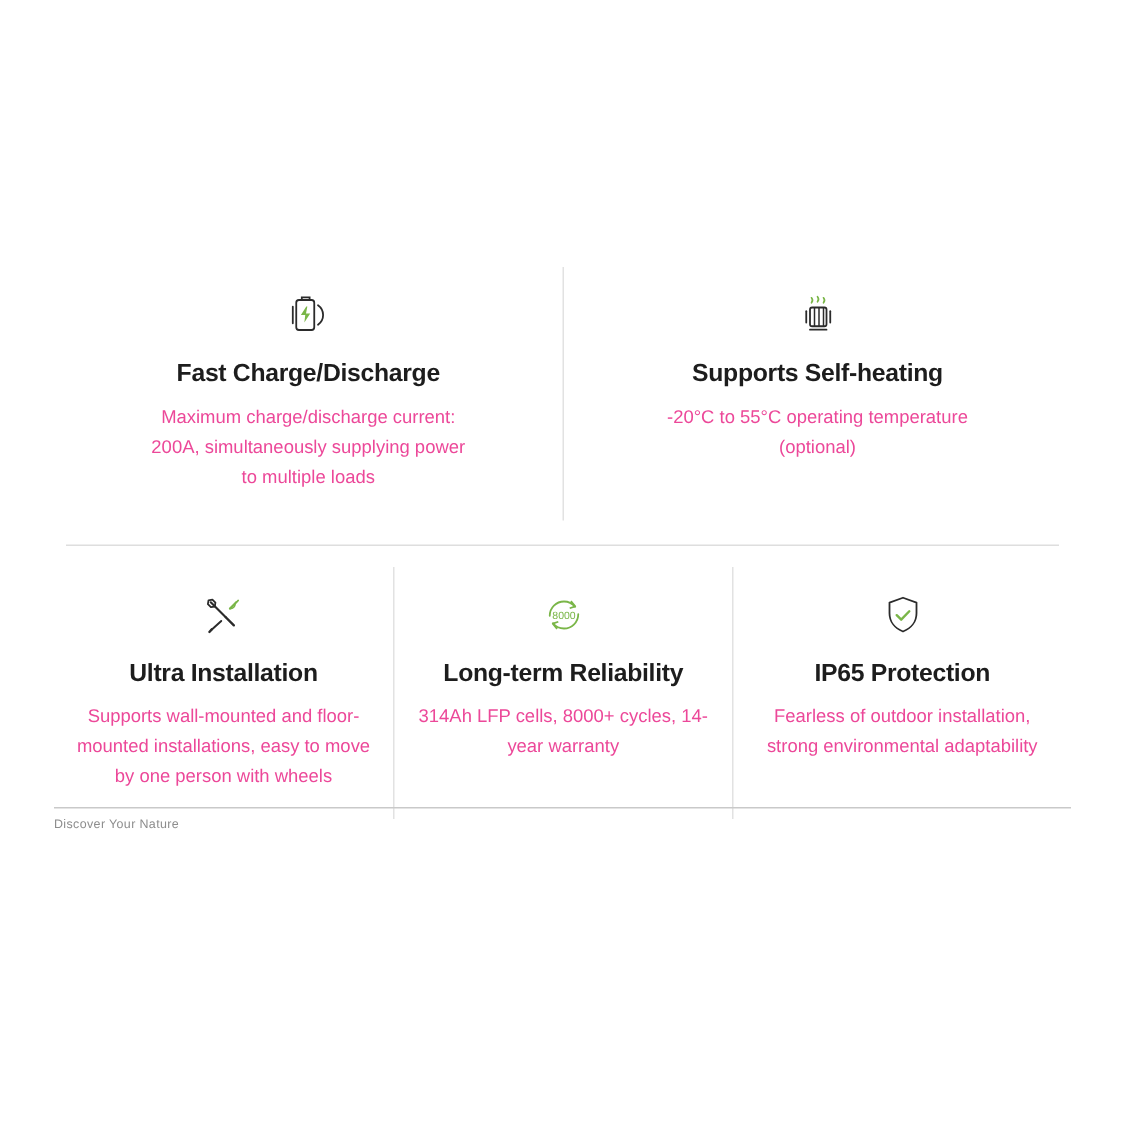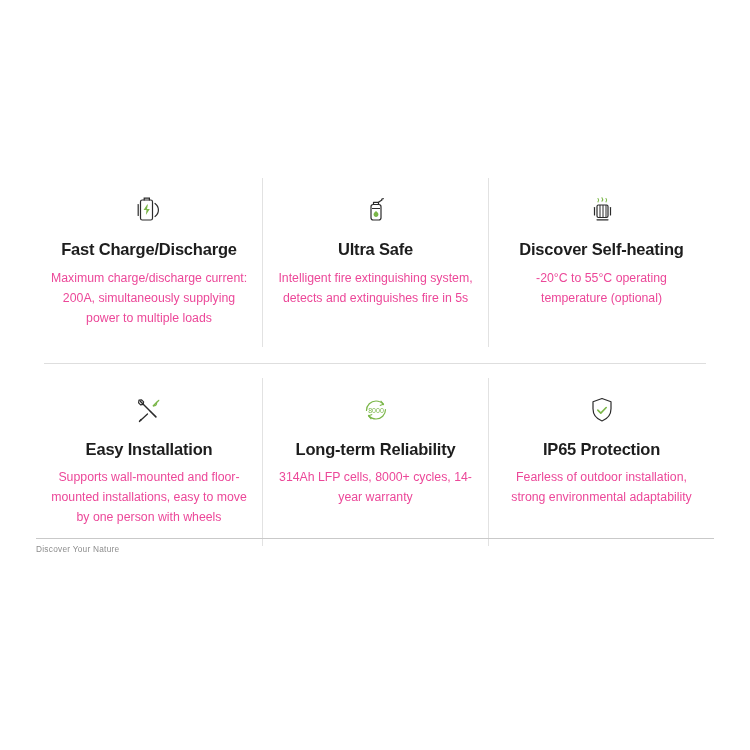--- a/index.html
+++ b/index.html
@@ -96,49 +96,35 @@
             <path d="M13.2 8V6.2h5.2V8" stroke="#2b2b2b" stroke-width="1.2" stroke-linecap="round"></path>
             <path d="M7.2 12.5v11" stroke="#2b2b2b" stroke-width="1.2" stroke-linecap="round"></path>
             <path d="M24 11.5c2.2 1.6 3.4 3.8 3.4 6.5s-1.2 4.9-3.4 6.5" stroke="#2b2b2b" stroke-width="1.2" stroke-linecap="round"></path>
             <path d="M16.2 12.4l-3.6 5.6h2.9l-0.6 5 3.9-6h-2.8l0.9-4.6z" fill="#7ab648"></path>
           </svg>
         </div>
         <div class="feature-title">Fast Charge/Discharge</div>
         <div class="feature-desc">Maximum charge/discharge current: 200A, simultaneously supplying power to multiple loads</div>
       </div>
 
-      <div class="cell">
-        <div class="icon-wrap">
-          <svg width="36" height="36" viewBox="0 0 36 36" fill="none">
-            <rect x="13" y="12.5" width="10" height="15.5" rx="2.2" stroke="#2b2b2b" stroke-width="1.2"></rect>
-            <path d="M15.5 12.5v-2.2h5v2.2" stroke="#2b2b2b" stroke-width="1.2" stroke-linejoin="round"></path>
-            <path d="M20.5 10.3l3.4-2.3" stroke="#2b2b2b" stroke-width="1.2" stroke-linecap="round"></path>
-            <path d="M23.6 7.2l1.7-0.6" stroke="#2b2b2b" stroke-width="1.2" stroke-linecap="round"></path>
-            <path d="M14 16.5h8" stroke="#2b2b2b" stroke-width="1"></path>
-            <path d="M18 19c1.6 1.2 2.4 2.3 2.4 3.5 0 1.4-1.1 2.4-2.4 2.4s-2.4-1-2.4-2.4c0-1.2 0.8-2.3 2.4-3.5z" fill="#7ab648"></path>
-          </svg>
-        </div>
-        <div class="feature-title">Ultra Safe</div>
-        <div class="feature-desc">Intelligent fire extinguishing system, detects and extinguishes fire in 5s</div>
-      </div>
 
       <div class="cell">
         <div class="icon-wrap">
           <svg width="38" height="38" viewBox="0 0 38 38" fill="none">
             <path d="M15 7.5c0.9 1.1 0.9 2.3 0 3.4" stroke="#7ab648" stroke-width="1.1" stroke-linecap="round"></path>
             <path d="M19 6.8c0.9 1.1 0.9 2.3 0 3.4" stroke="#7ab648" stroke-width="1.1" stroke-linecap="round"></path>
             <path d="M23 7.5c0.9 1.1 0.9 2.3 0 3.4" stroke="#7ab648" stroke-width="1.1" stroke-linecap="round"></path>
             <rect x="14" y="14" width="11" height="12.5" rx="1.4" stroke="#2b2b2b" stroke-width="1.2"></rect>
             <path d="M17 14v12.5M20 14v12.5M23 14v12.5" stroke="#2b2b2b" stroke-width="1"></path>
             <path d="M11.5 16.5v7.5" stroke="#2b2b2b" stroke-width="1.2" stroke-linecap="round"></path>
             <path d="M27.5 16.5v7.5" stroke="#2b2b2b" stroke-width="1.2" stroke-linecap="round"></path>
             <path d="M14 28.8h11" stroke="#2b2b2b" stroke-width="1.2" stroke-linecap="round"></path>
           </svg>
         </div>
-        <div class="feature-title">Discover Self-heating</div>
+        <div class="feature-title">Supports Self-heating</div>
         <div class="feature-desc">-20°C to 55°C operating temperature (optional)</div>
       </div>
 
     </div>
 
     <div class="row-divider"></div>
 
     <div class="row">
 
       <div class="cell">
@@ -147,21 +133,21 @@
             <path d="M9.5 9.5l10 10" stroke="#2b2b2b" stroke-width="1.4" stroke-linecap="round"></path>
             <path d="M8 8.2l2.6-0.4 2 2-0.4 2.6-2.6 0.4-2-2z" stroke="#2b2b2b" stroke-width="1.2" stroke-linejoin="round"></path>
             <path d="M19.5 19.5l5.4 5.4" stroke="#2b2b2b" stroke-width="1.6" stroke-linecap="round"></path>
             <path d="M26.5 9.5l-4.2 4.2" stroke="#7ab648" stroke-width="1.4" stroke-linecap="round"></path>
             <path d="M27.8 8.3a2.6 2.6 0 0 1-1.3 1.2" stroke="#7ab648" stroke-width="1.2" stroke-linecap="round"></path>
             <path d="M16.5 22l-6.8 6.2" stroke="#2b2b2b" stroke-width="1.3" stroke-linecap="round"></path>
             <path d="M22.5 13.8c1.8 0 3.2-1.5 3.2-3.3" stroke="#7ab648" stroke-width="1.2" stroke-linecap="round"></path>
             <path d="M10.2 27.5l-1.6 1.8" stroke="#2b2b2b" stroke-width="1.6" stroke-linecap="round"></path>
           </svg>
         </div>
-        <div class="feature-title">Easy Installation</div>
+        <div class="feature-title">Ultra Installation</div>
         <div class="feature-desc">Supports wall-mounted and floor-mounted installations, easy to move by one person with wheels</div>
       </div>
 
       <div class="cell">
         <div class="icon-wrap">
           <svg width="38" height="38" viewBox="0 0 38 38" fill="none">
             <path d="M9.5 19.5a9.5 9.5 0 0 1 9.5-9.5c3 0 5.6 1.4 7.3 3.5" stroke="#7ab648" stroke-width="1.2" stroke-linecap="round"></path>
             <path d="M28.5 18.5a9.5 9.5 0 0 1-9.5 9.5c-3 0-5.6-1.4-7.3-3.5" stroke="#7ab648" stroke-width="1.2" stroke-linecap="round"></path>
             <path d="M23.6 9.8l2.9 3.4-3.7 1.3" fill="none" stroke="#7ab648" stroke-width="1.2" stroke-linejoin="round"></path>
             <path d="M14.4 28.2l-2.9-3.4 3.7-1.3" fill="none" stroke="#7ab648" stroke-width="1.2" stroke-linejoin="round"></path>

